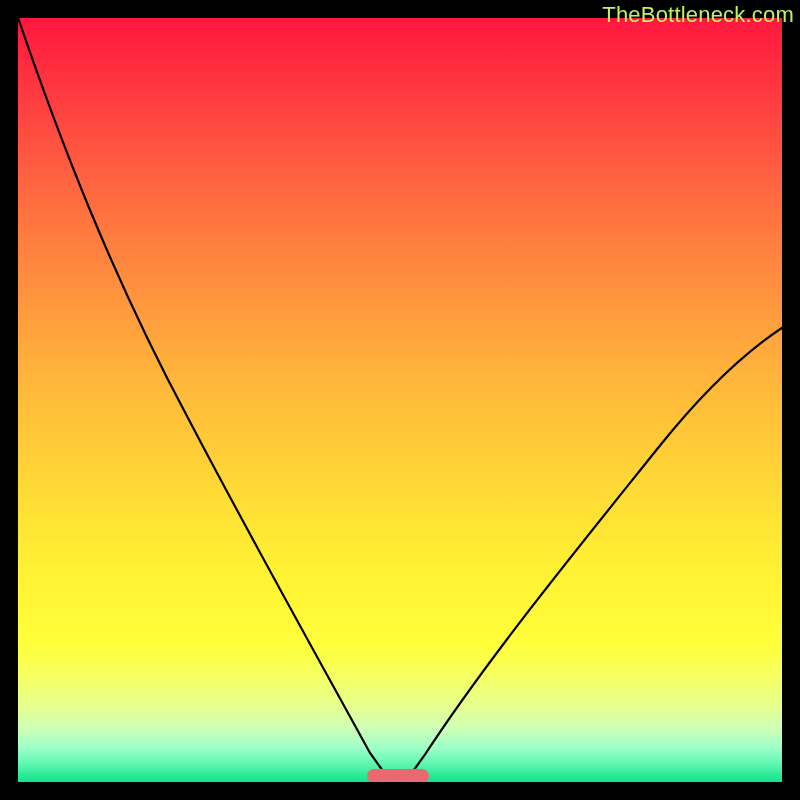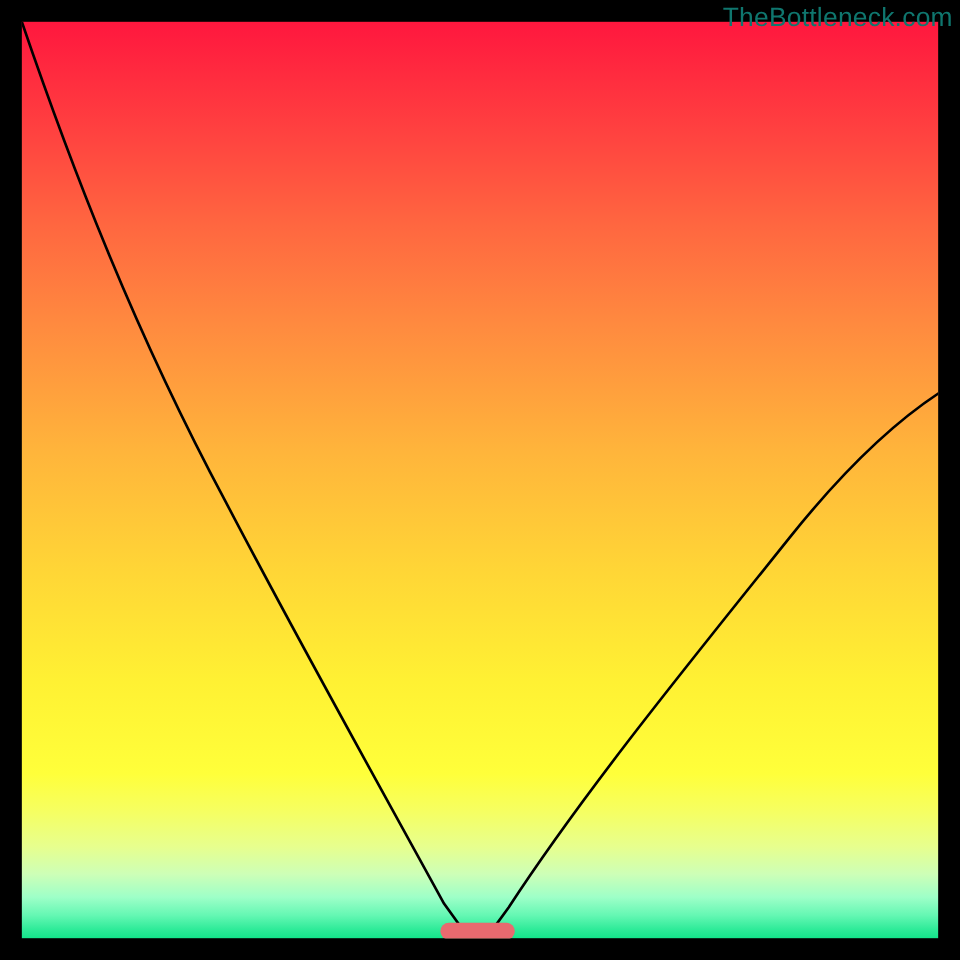--- a/index.html
+++ b/index.html
@@ -61,21 +61,21 @@
   .bottom-marker {
     position: absolute;
     background: #e86a6f;
     border-radius: 999px;
   }
 
   .watermark {
     position: absolute;
     top: 2px;
     right: 6px;
-    color: #0f766e;
+    color: #bef264;
     font-size: 22px;
     font-weight: 400;
     letter-spacing: 0.2px;
   }
 </style>
 </head>
 <body>
 
 <div class="frame">
 

